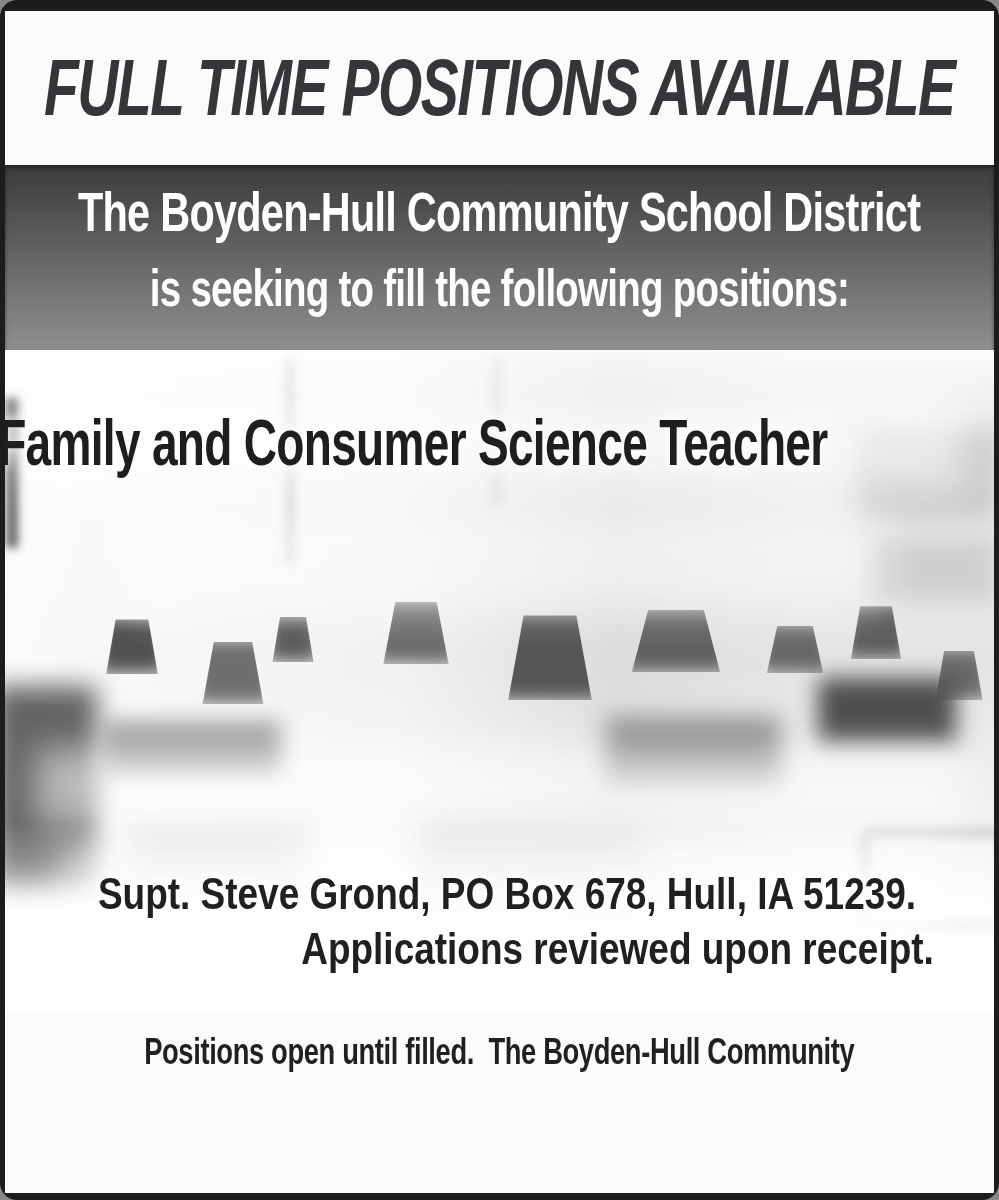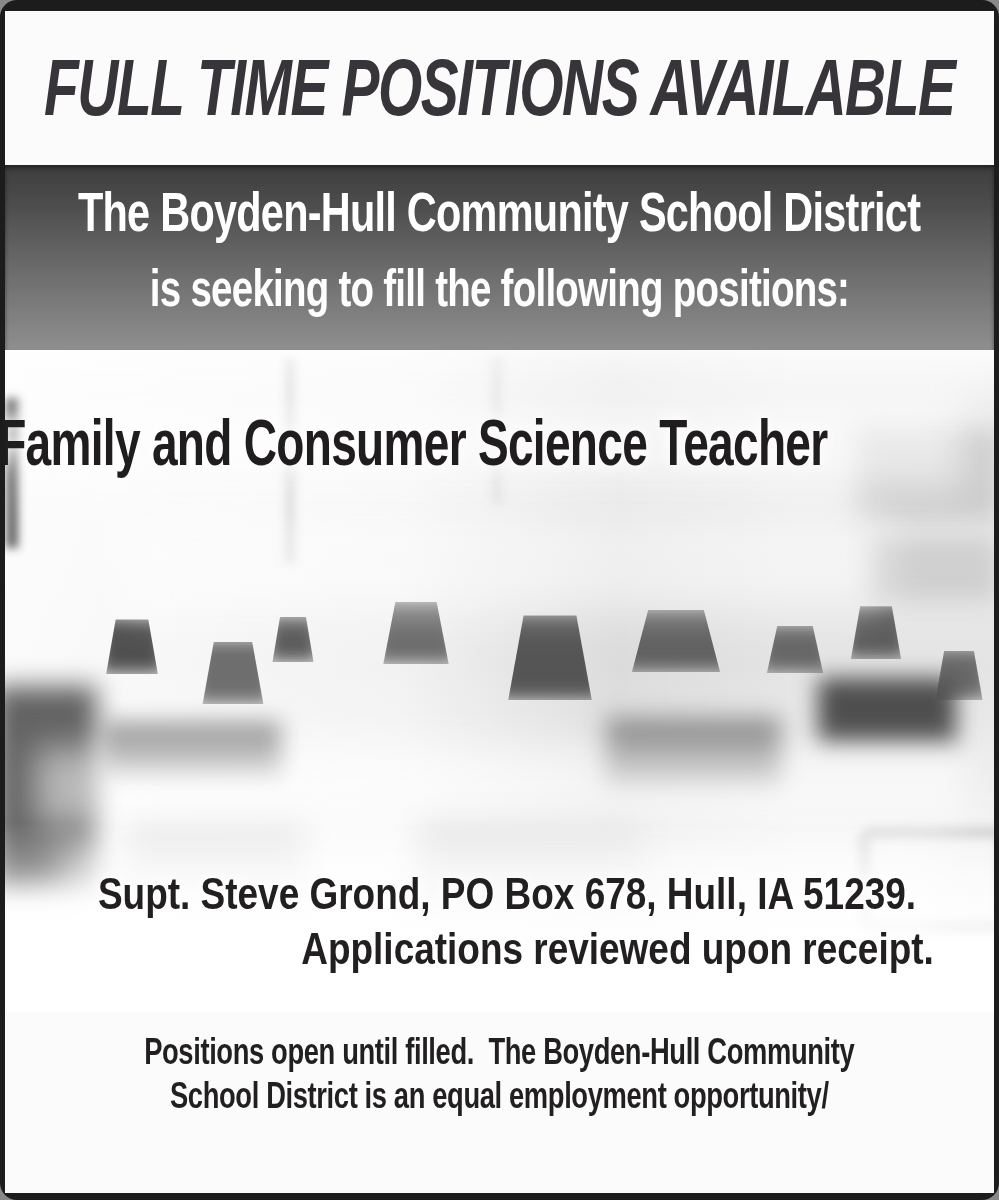--- a/index.html
+++ b/index.html
@@ -149,20 +149,17 @@
         <span class="cond">Supt. Steve Grond, PO Box 678, Hull, IA 51239.</span>
       </div>
       <div class="line receipt-line">
         <span class="cond">Applications reviewed upon receipt.</span>
       </div>
 
       <div class="eeo">
         <div class="row">
             <span class="cond">Positions open until filled.  The Boyden-Hull Community</span>
           </div>
-        <div class="row">
-            <span class="cond">School District is an equal employment opportunity/</span>
-          </div>
       </div>
 
     </div>
   </div>
 </div>
 
 </body></html>

